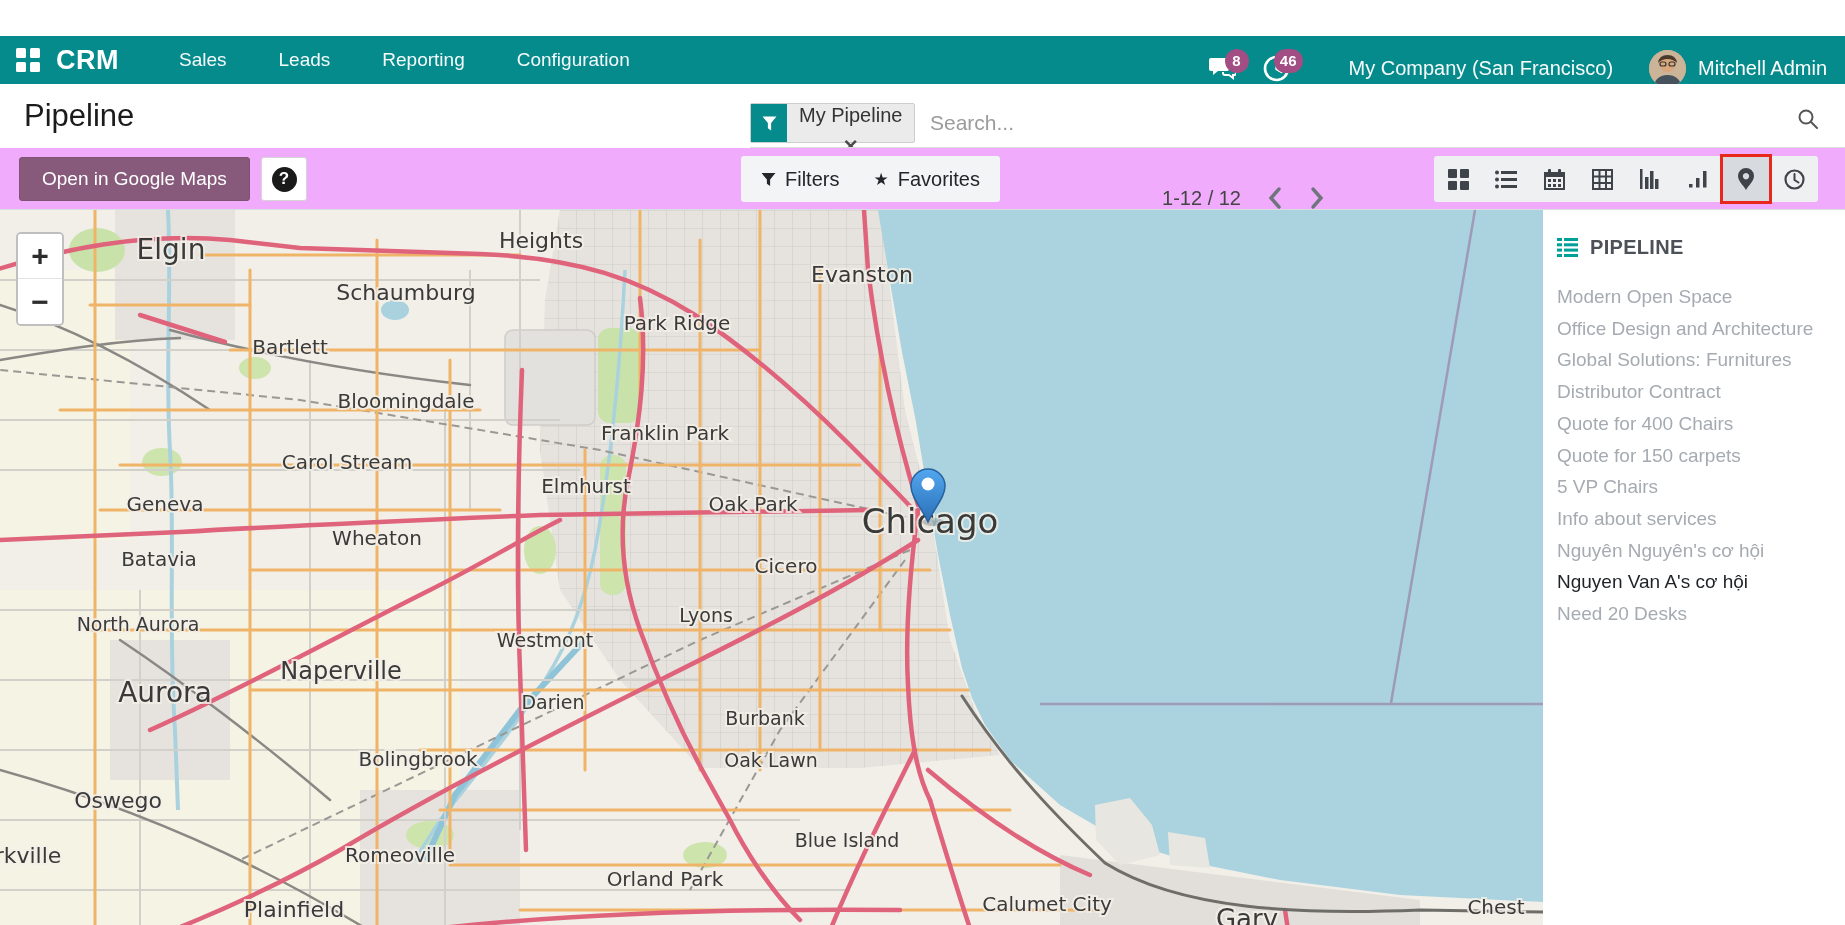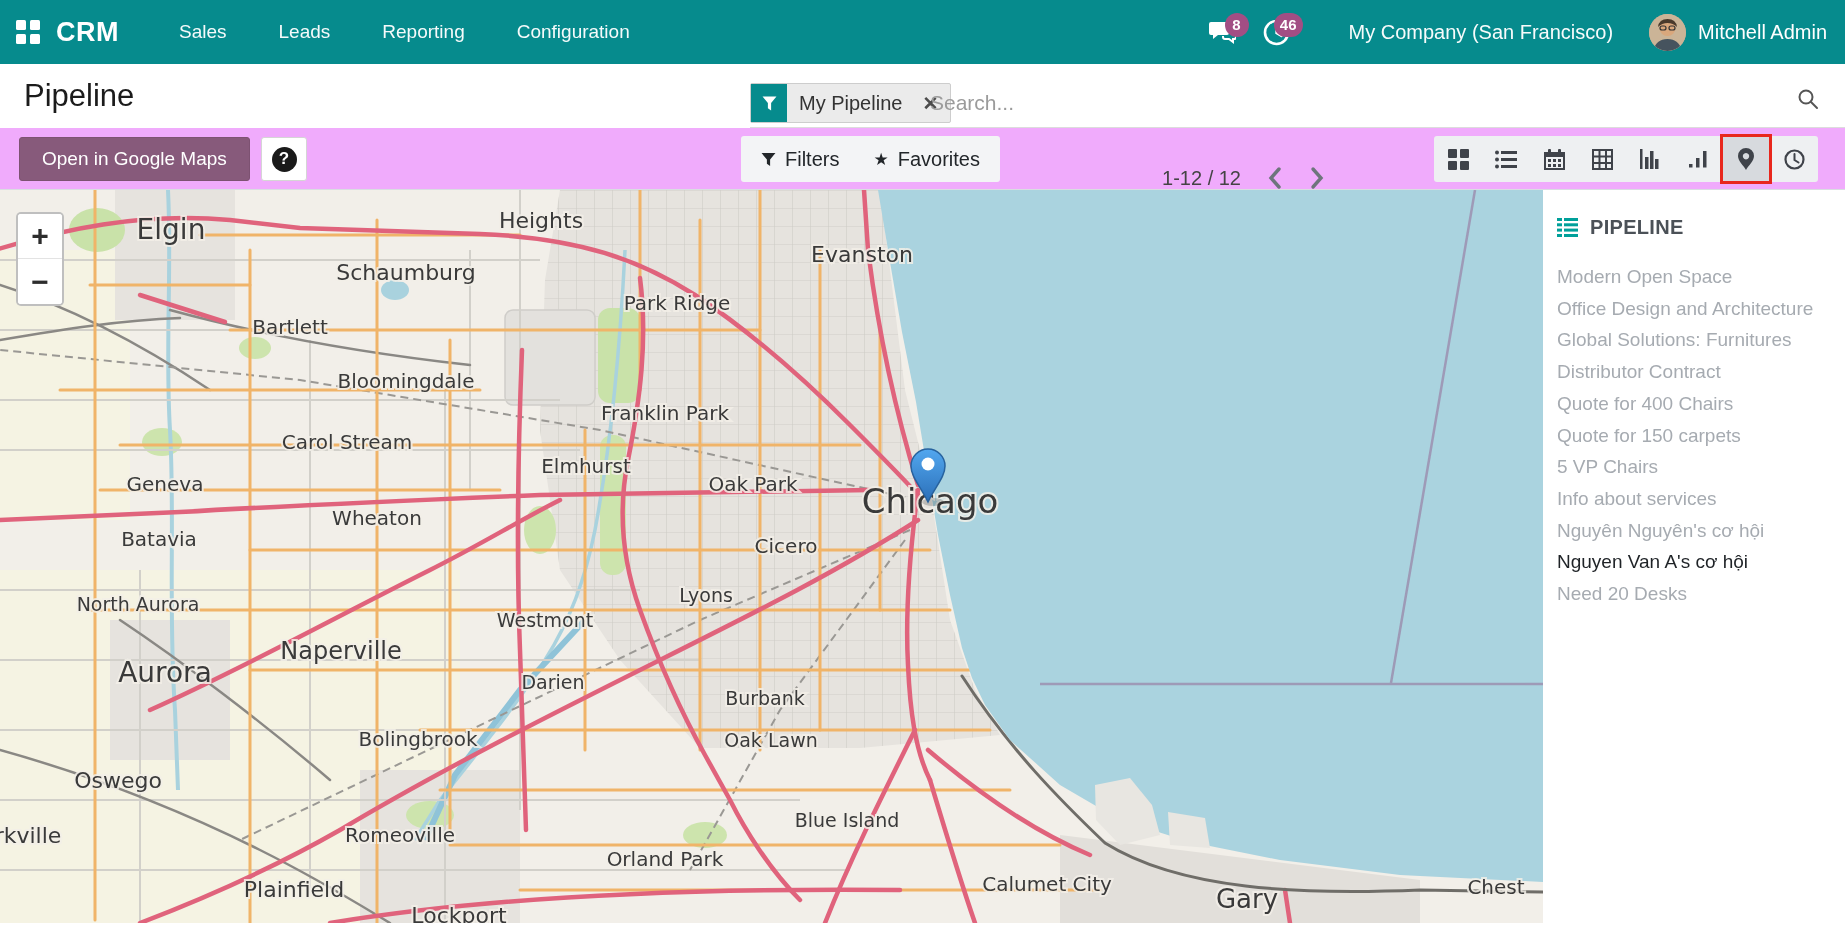--- a/index.html
+++ b/index.html
@@ -1,20 +1,20 @@
 <!DOCTYPE html>
 <html><head>
 <meta charset="utf-8">
 <style>
   * { margin:0; padding:0; box-sizing:border-box; }
   html,body { width:1845px; height:925px; overflow:hidden; background:#fff;
     font-family:"Liberation Sans", sans-serif; }
 
   
-  .topbar { position:relative; height:64px; background:#068b8d; display:flex; align-items:center; color:#fff; }
+  .topbar { position:relative; height:48px; background:#068b8d; display:flex; align-items:center; color:#fff;margin-top:36px; }
   .apps-btn { width:56px; height:65px; display:flex; align-items:center; justify-content:center; cursor:pointer; }
   .brand { font-size:27px; font-weight:700; letter-spacing:.5px; margin-right:38px; cursor:pointer; }
   .menu { display:flex; gap:8px; }
   .menu-item { font-size:19px; color:rgba(255,255,255,.96); padding:10px 22px; cursor:pointer; border-radius:3px; }
   .topbar-right { position:absolute; right:0; top:0; height:65px; display:flex; align-items:center; gap:10px; padding-right:18px; }
   .tb-icon { position:relative; width:44px; height:44px; display:flex; align-items:center; justify-content:center; cursor:pointer; }
   .tb-badge { position:absolute; top:2px; right:-4px; min-width:24px; height:24px; padding:0 6px; border-radius:12px;
     background:#a24e84; color:#fff; font-size:15px; font-weight:700; display:flex; align-items:center; justify-content:center; }
   .company { font-size:20px; color:rgba(255,255,255,.97); margin:0 26px 0 40px; cursor:pointer; }
   .user { display:flex; align-items:center; gap:12px; cursor:pointer; }
@@ -22,21 +22,21 @@
   .user-name { font-size:20px; }
 
   
   .row1 { position:relative; height:64px; background:#fff; }
   .page-title { position:absolute; left:24px; top:14px; font-size:31px; color:#1b1b1b; font-weight:400; }
   .search-zone { position:absolute; left:750px; right:0; top:0; height:64px; }
   .search-underline { position:absolute; left:0; right:0; bottom:0; height:1px; background:#dcdcdc; }
   .facet { position:absolute; left:0; top:19px; height:40px; display:flex; align-items:stretch;
     border:1px solid #cdcdcd; border-radius:2px; background:#ebebeb; cursor:pointer; }
   .facet-chip { width:36px; background:#068b8d; display:flex; align-items:center; justify-content:center; }
-  .facet-label { display:flex; align-items:center; gap:20px; padding:0 12px; font-size:20px; color:#333; }
+  .facet-label { display:flex; align-items:center; gap:8px; padding:0 12px; font-size:20px; color:#333;flex-direction:column; }
   .facet-x { font-size:19px; font-weight:700; color:#4c4c4c; cursor:pointer; }
   .search-input { position:absolute; left:180px; top:19px; height:40px; width:900px; border:none; outline:none;
     font-size:21px; color:#333; background:transparent; font-family:"Liberation Sans",sans-serif; }
   .search-input::placeholder { color:#9b9b9b; }
   .search-mag { position:absolute; right:26px; top:24px; cursor:pointer; }
 
   
   .row2 { position:relative; height:62px; background:#f0abfc; border-bottom:1px solid #d9dde1; }
   .btn-primary { position:absolute; left:19px; top:9px; height:44px; padding:0 22px; background:#875a7b; color:#fff;
     border:1px solid #7d5272; border-radius:3px; font-size:19px; font-family:"Liberation Sans",sans-serif; cursor:pointer; }

